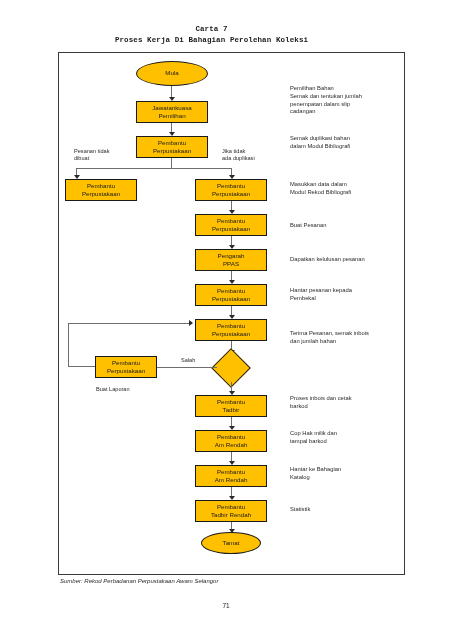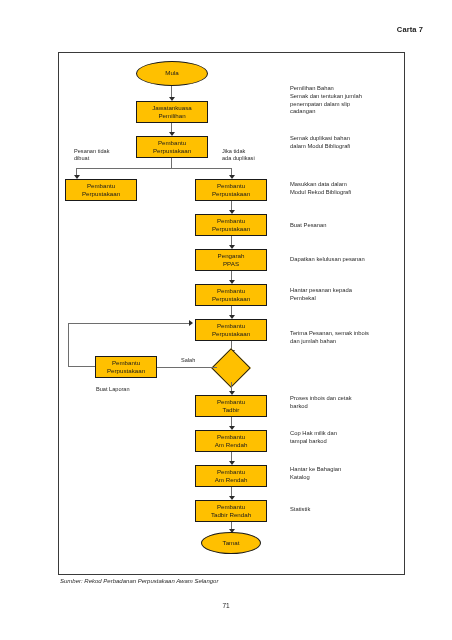--- a/index.html
+++ b/index.html
@@ -4,21 +4,21 @@
 <style>
   html,body{margin:0;padding:0;}
   body{
     width:452px;height:640px;background:#ffffff;
     font-family:"Liberation Sans",sans-serif;
     color:#1a1a1a;position:relative;overflow:hidden;
   }
   #page{position:absolute;left:0;top:0;width:452px;height:640px;}
 
   
-  .title-block{position:absolute;left:0;top:24px;width:423px;text-align:right;}
+  .title-block{position:absolute;left:0;top:24px;width:423px;text-align:center;font-family:Liberation Mono, monospace;}
   .title-line{font-size:7.5px;font-weight:bold;line-height:11px;letter-spacing:.1px;}
 
   
   .frame{position:absolute;left:58px;top:52px;width:345px;height:521px;
          border:1.2px solid #3a3a3a;background:transparent;}
 
   
   .flow{position:absolute;left:0;top:0;width:452px;height:640px;}
 
   
@@ -54,20 +54,21 @@
   .pageno{position:absolute;left:0;top:602px;width:452px;text-align:center;
           font-size:6.5px;color:#1a1a1a;}
 </style>
 </head>
 <body>
 
 <div id="page">
 
   <div class="title-block">
     <div class="title-line">Carta 7</div>
+    <div class="title-line">Proses Kerja Di Bahagian Perolehan Koleksi</div>
   </div>
 
   <div class="frame"></div>
 
   <div class="flow">
 
     <div class="node term" style="left:136px;top:61px;width:72px;height:25px;">
       <span class="lbl">Mula</span>
     </div>
     <div class="ln v" style="left:171px;top:86px;height:13px;"></div>

